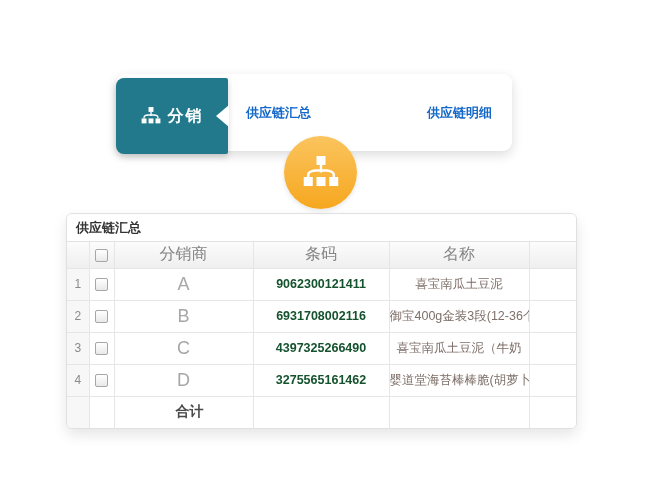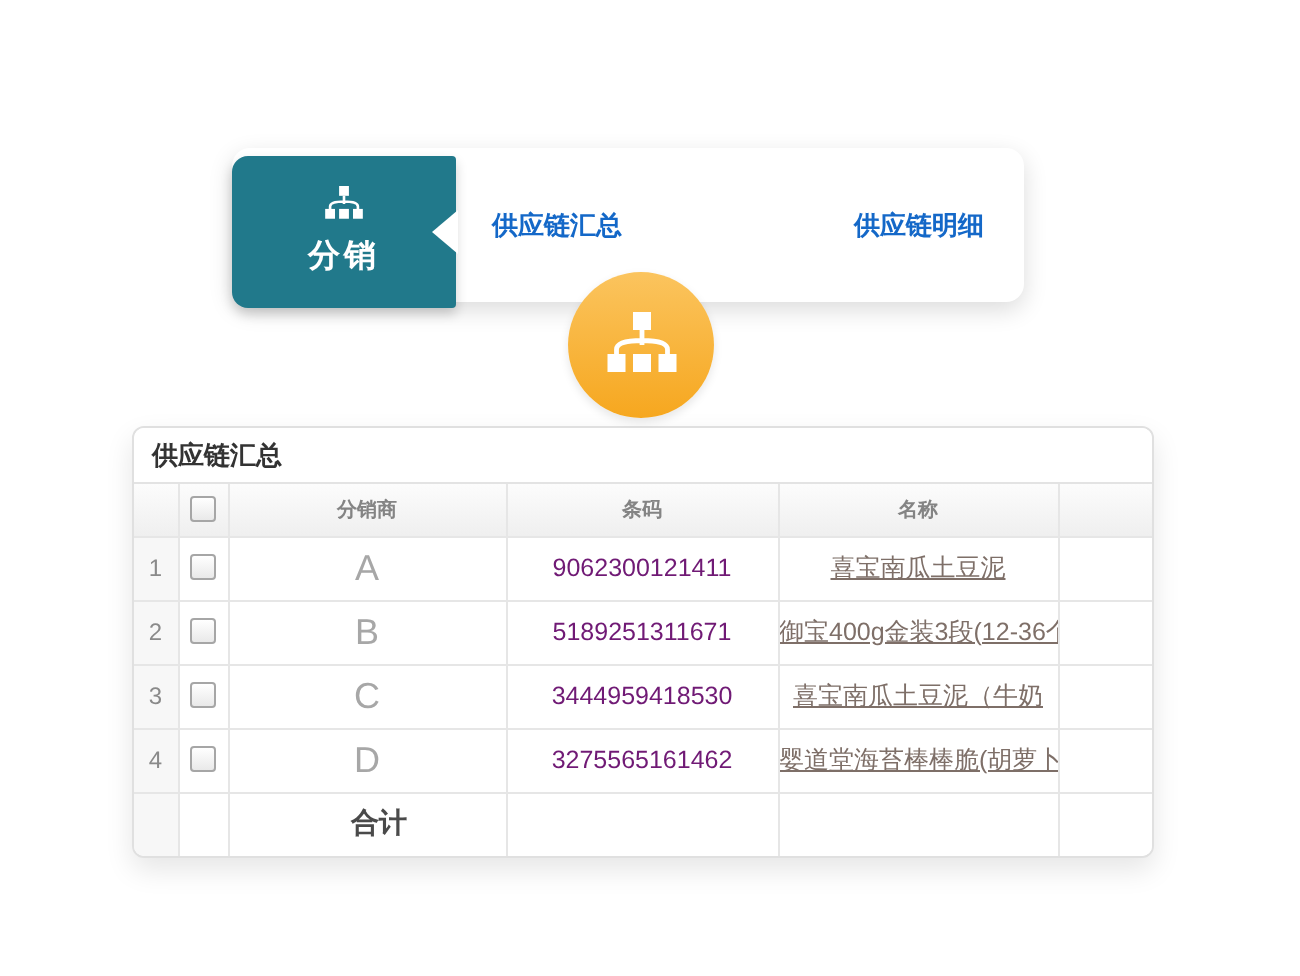--- a/index.html
+++ b/index.html
@@ -15,21 +15,20 @@
     padding-left: 130px; padding-right: 20px;
     justify-content: space-between;
   }
   .tab-active {
     position: absolute; left: 116px; top: 78px; width: 112px; height: 76px;
     background: #21798b; border-radius: 8px 2px 2px 8px;
     display: flex; align-items: center; justify-content: center; gap: 7px;
     color: #ffffff; font-size: 16px; font-weight: bold; letter-spacing: 2px;
     cursor: pointer; z-index: 2;
     box-shadow: 0 3px 6px rgba(0,0,0,0.18);
-    flex-direction: column;
   }
   .tab-notch {
     position: absolute; right: -1px; top: 50%; margin-top: -11px;
     width: 0; height: 0;
     border-top: 11px solid transparent;
     border-bottom: 11px solid transparent;
     border-right: 13px solid #ffffff;
   }
   .tab-link {
     color: #1468c8; font-size: 13px; font-weight: bold; cursor: pointer;
@@ -69,27 +68,27 @@
     border-right: 1px solid #e6e6e6;
     border-bottom: 1px solid #e6e6e6;
     text-align: center; vertical-align: middle;
     overflow: hidden; white-space: nowrap;
   }
   table.grid th:last-child, table.grid td:last-child { border-right: none; }
   table.grid tr.footer td { border-bottom: none; padding-left: 12px; }
   table.grid thead th {
     height: 26px;
     background: linear-gradient(180deg, #fcfcfc 0%, #efefef 100%);
-    color: #848484; font-size: 10px; font-weight: bold;
+    color: #848484; font-size: 16px; font-weight: normal;
   }
   table.grid tbody td { height: 32px; background: #ffffff; }
   td.num-cell { background: #f7f7f7 !important; color: #8a8a8a; font-size: 12px; }
   td.dist-cell { color: #a7a7a7; font-size: 18px; }
-  td.code-cell { color: #701a75; font-size: 12.5px; }
-  td.name-cell { color: #7e6f68; font-size: 12.5px; text-decoration: underline; }
+  td.code-cell { color: #14532d; font-size: 12.5px; font-weight: bold; }
+  td.name-cell { color: #7e6f68; font-size: 12.5px; }
   tr.footer td { height: 32px; background: #ffffff; }
   td.total-cell { color: #4a4a4a; font-size: 14px; font-weight: bold; }
 
   
   .cbx {
     display: inline-block; width: 13px; height: 13px;
     border: 1px solid #a6a6a6; border-radius: 2px;
     background: linear-gradient(180deg, #ffffff 0%, #e9e9e9 100%);
     vertical-align: middle; cursor: pointer;
   }
@@ -160,29 +159,29 @@
           <td><span class="cbx"></span></td>
           <td class="dist-cell">A</td>
           <td class="code-cell">9062300121411</td>
           <td class="name-cell">喜宝南瓜土豆泥</td>
           <td></td>
         </tr>
         <tr>
           <td class="num-cell">2</td>
           <td><span class="cbx"></span></td>
           <td class="dist-cell">B</td>
-          <td class="code-cell">5189251311671</td>
+          <td class="code-cell">6931708002116</td>
           <td class="name-cell">御宝400g金装3段(12-36个</td>
           <td></td>
         </tr>
         <tr>
           <td class="num-cell">3</td>
           <td><span class="cbx"></span></td>
           <td class="dist-cell">C</td>
-          <td class="code-cell">3444959418530</td>
+          <td class="code-cell">4397325266490</td>
           <td class="name-cell">喜宝南瓜土豆泥（牛奶</td>
           <td></td>
         </tr>
         <tr>
           <td class="num-cell">4</td>
           <td><span class="cbx"></span></td>
           <td class="dist-cell">D</td>
           <td class="code-cell">3275565161462</td>
           <td class="name-cell">婴道堂海苔棒棒脆(胡萝卜</td>
           <td></td>

